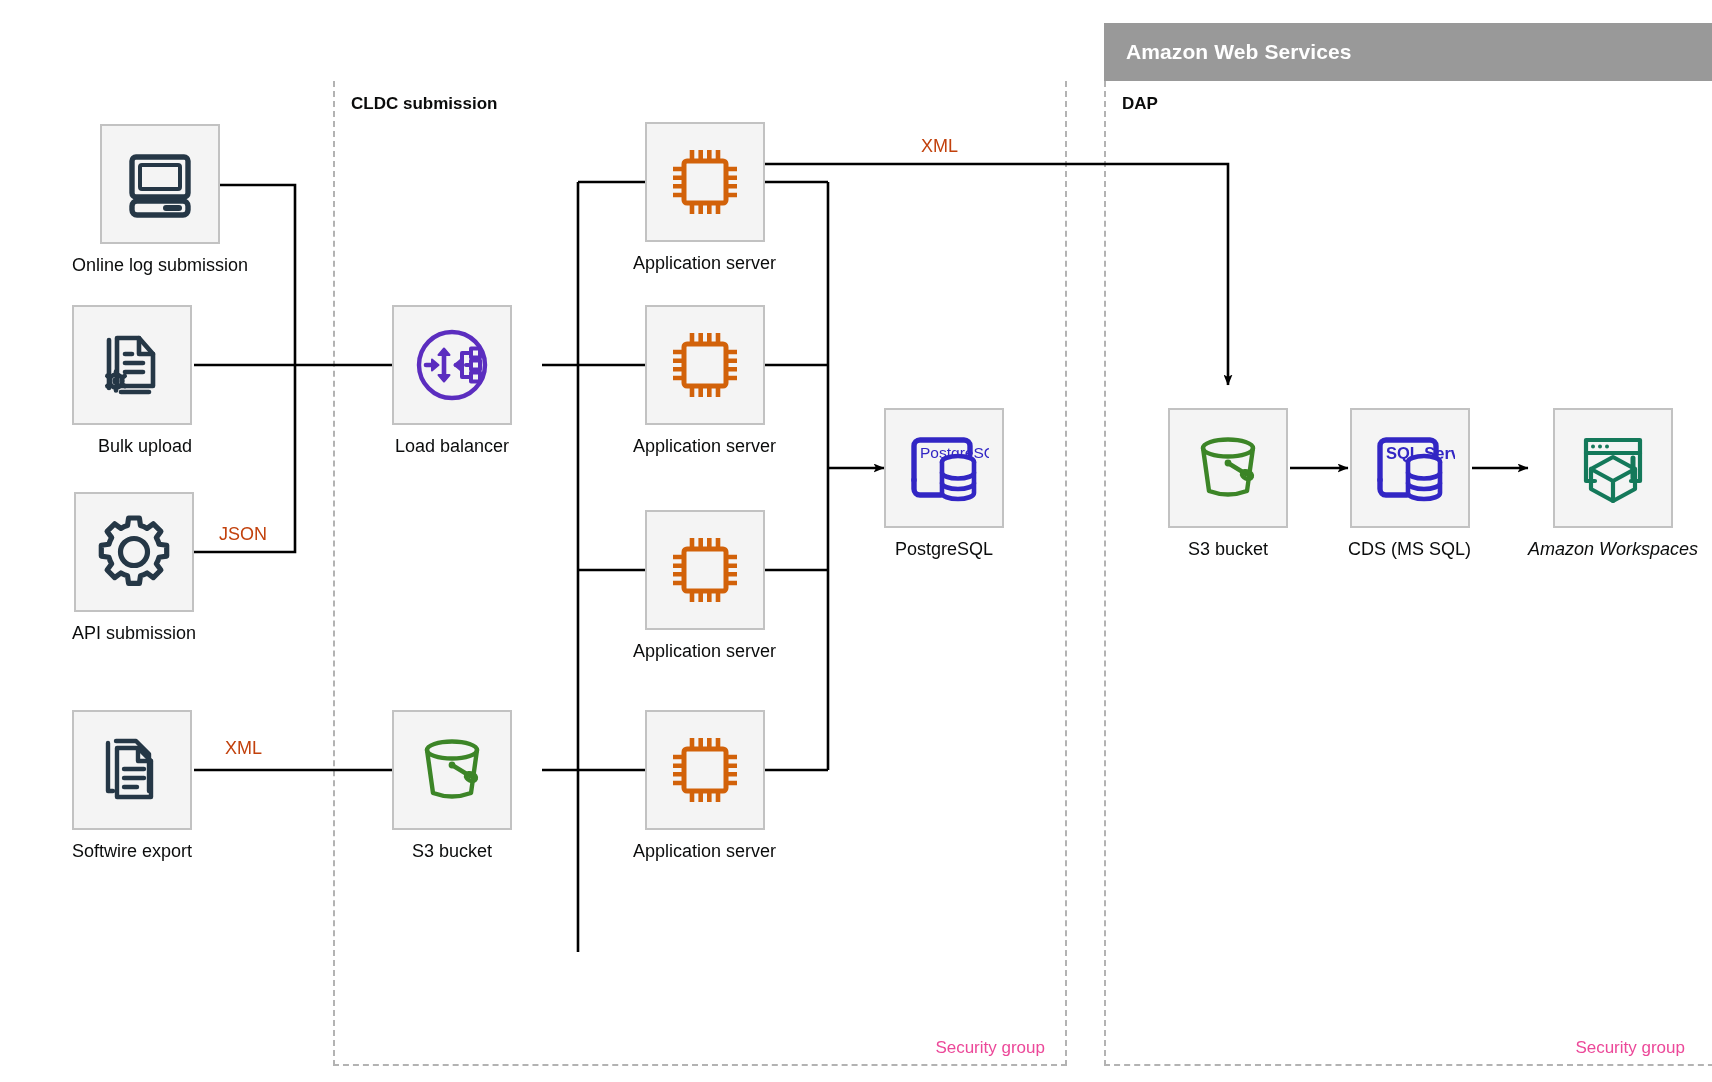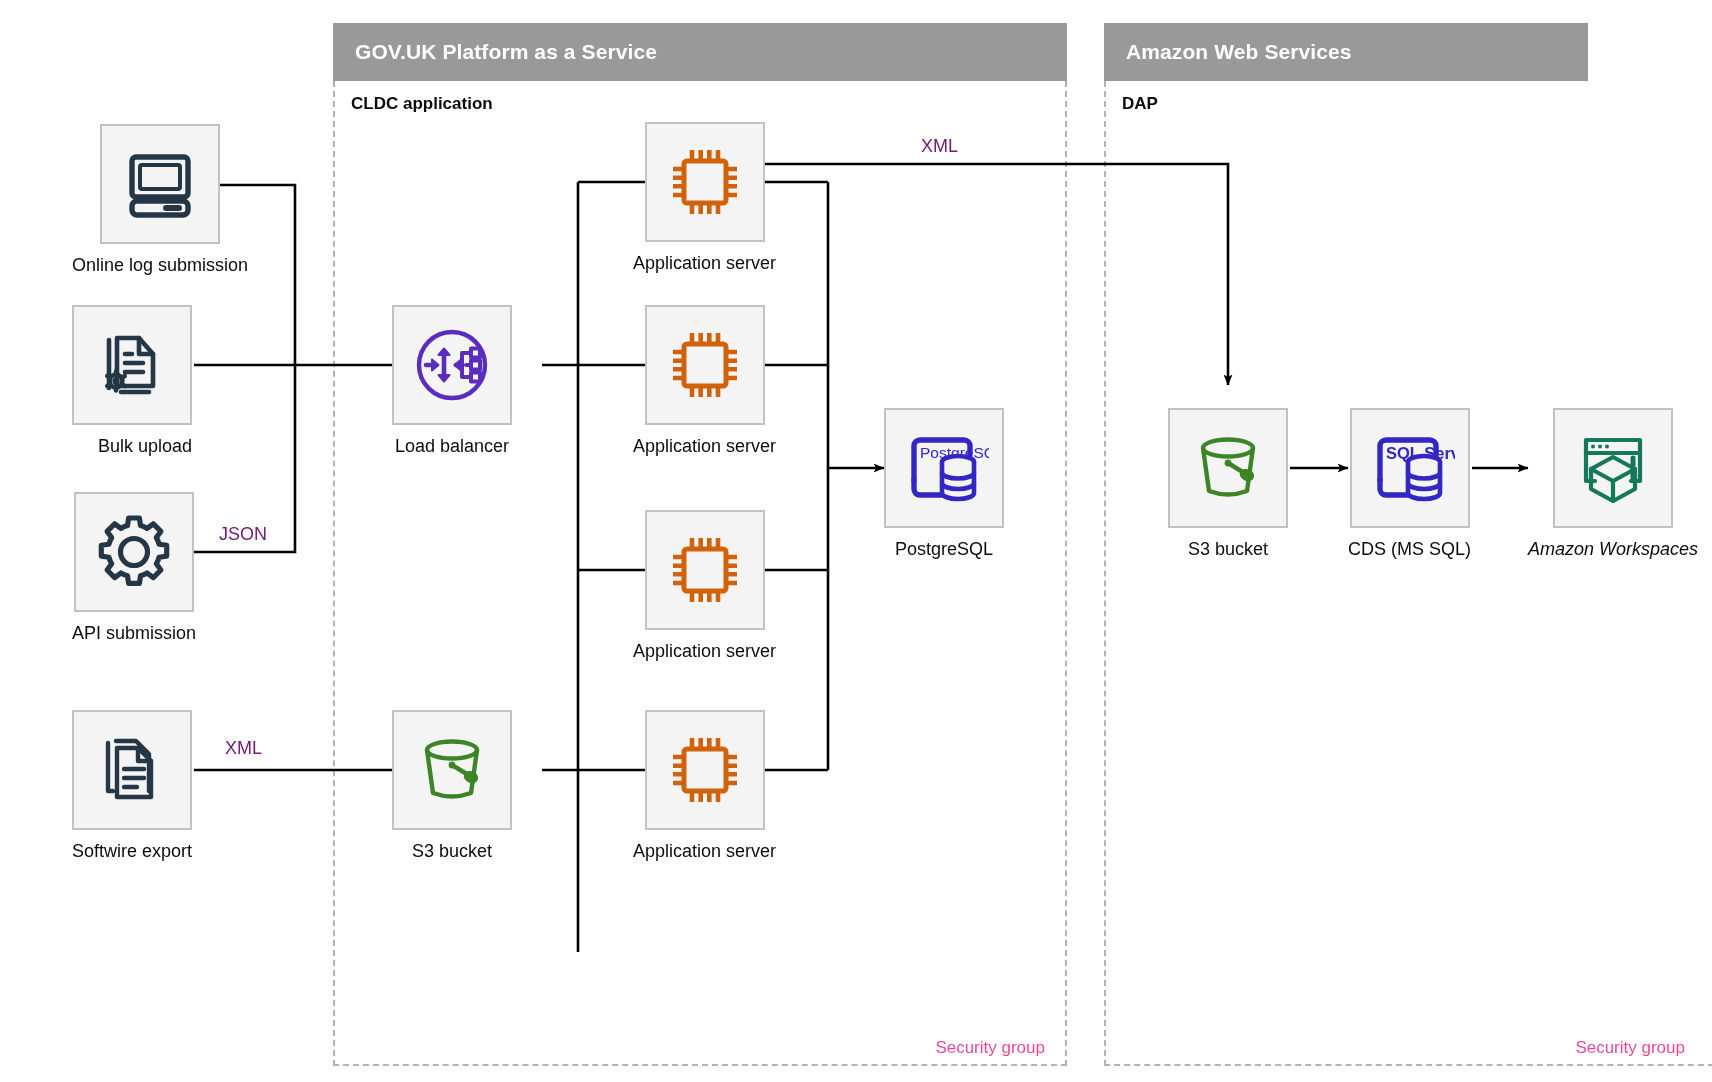--- a/index.html
+++ b/index.html
@@ -66,45 +66,42 @@
     margin-top: 11px;
     font-size: 18px;
     color: #0b0c0c;
     white-space: nowrap;
     text-align: center;
   }
   
   .edge-label {
     position: absolute;
     font-size: 18px;
-    color: #701a75;
+    color: #c2410c;
     background: #ffffff;
     padding: 0 5px;
     white-space: nowrap;
   }
   #wires {
     position: absolute;
     top: 0; left: 0;
     width: 1712px; height: 1082px;
     pointer-events: none;
   }
 </style>
 </head>
 <body>
 
 <div id="canvas">
 
-  <div class="group-header" style="left:333px; top:23px; width:734px; height:58px;">
-    <span>GOV.UK Platform as a Service</span>
-  </div>
   <div class="dashed-box" style="left:333px; top:81px; width:734px; height:985px;"></div>
-  <div class="sub-label" style="left:351px; top:94px;">CLDC application</div>
+  <div class="sub-label" style="left:351px; top:94px;">CLDC submission</div>
   <div class="sec-group" style="left:800px; top:1038px; width:245px;">Security group</div>
 
-  <div class="group-header" style="left:1104px; top:23px; width:484px; height:58px;">
+  <div class="group-header" style="left:1104px; top:23px; width:608px; height:58px;">
     <span>Amazon Web Services</span>
   </div>
   <div class="dashed-box" style="left:1104px; top:81px; width:620px; height:985px;"></div>
   <div class="sub-label" style="left:1122px; top:94px;">DAP</div>
   <div class="sec-group" style="left:1440px; top:1038px; width:245px;">Security group</div>
 
   <svg id="wires" viewBox="0 0 1712 1082" xmlns="http://www.w3.org/2000/svg">
     <defs>
       <marker id="arw" markerWidth="11" markerHeight="9" refX="10.5" refY="4.5" orient="auto" markerUnits="userSpaceOnUse">
         <path d="M0,0 L11,4.5 L0,9 L2.6,4.5 Z" fill="#000000"></path>

